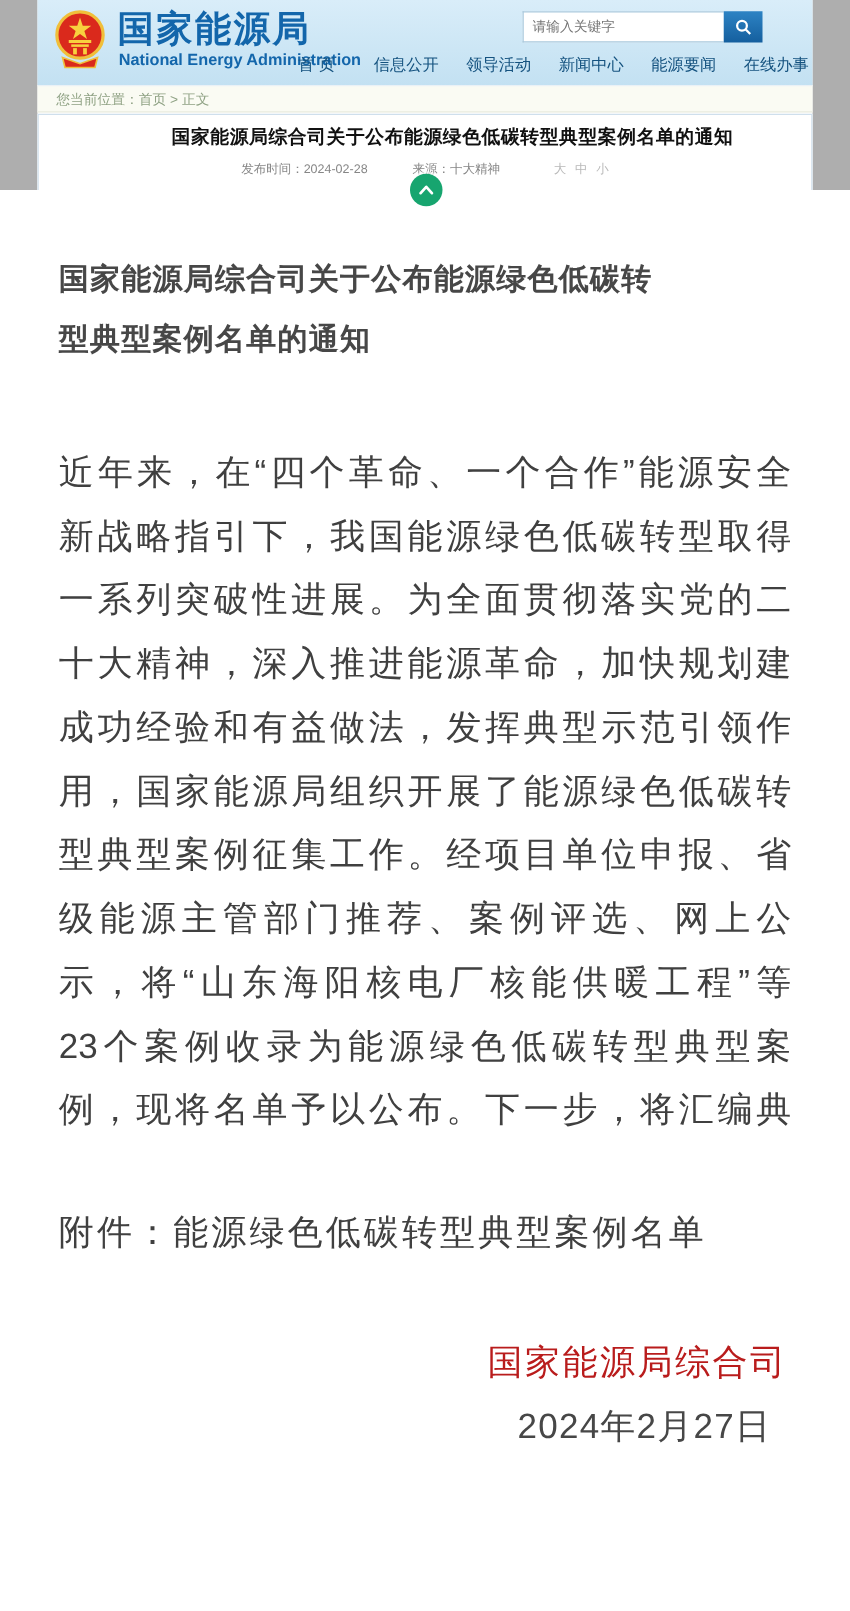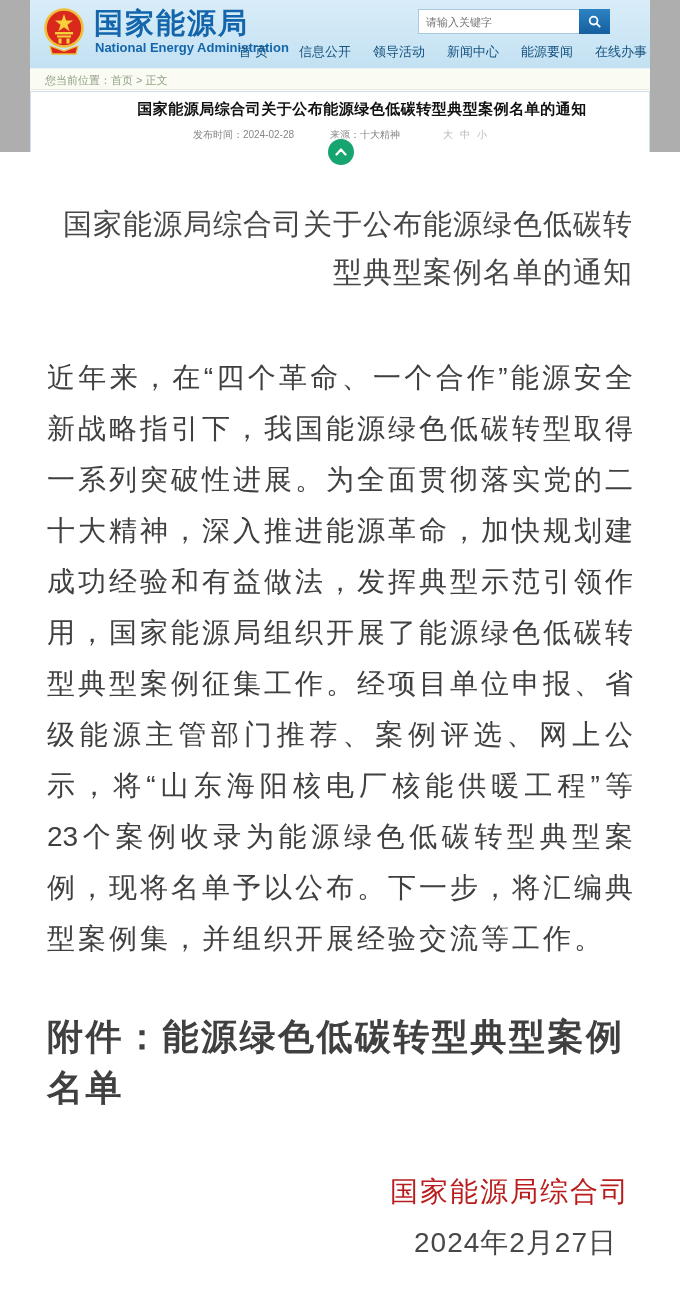--- a/index.html
+++ b/index.html
@@ -101,23 +101,23 @@
     z-index: 6; cursor: pointer;
     box-shadow: 0 0 0 2px rgba(255,255,255,0.6);
   }
   .article {
     position: relative;
     padding: 0 47px;
     color: #3f3f3f;
   }
   .article-title {
     margin-top: 48px;
-    text-align: right;
-    font-weight: normal;
-    font-size: 29px;
+    text-align: left;
+    font-weight: bold;
+    font-size: 24px;
     line-height: 48px;
     color: #474747;
     letter-spacing: 1px;
   }
   .body-lines { margin-top: 56px; }
   .bline {
     font-size: 28px;
     line-height: 51px;
     height: 51px;
     color: #404040;
@@ -125,25 +125,24 @@
     text-align-last: justify;
     text-justify: inter-ideograph;
     white-space: nowrap;
   }
   .bline.last {
     text-align-last: left;
     letter-spacing: 3px;
   }
   .attachment {
     margin-top: 47px;
-    font-size: 36px;
+    font-size: 28px;
     line-height: 51px;
     letter-spacing: 2.5px;
     color: #404040;
-    font-weight: bold;
   }
   .signer {
     margin-top: 53px;
     font-size: 28px;
     line-height: 51px;
     letter-spacing: 2px;
     color: #b91c1c;
     text-align: right;
     padding-right: 3px;
   }
@@ -228,21 +227,20 @@
         <div class="bline">新战略指引下，我国能源绿色低碳转型取得</div>
         <div class="bline">一系列突破性进展。为全面贯彻落实党的二</div>
         <div class="bline">十大精神，深入推进能源革命，加快规划建</div>
         <div class="bline">成功经验和有益做法，发挥典型示范引领作</div>
         <div class="bline">用，国家能源局组织开展了能源绿色低碳转</div>
         <div class="bline">型典型案例征集工作。经项目单位申报、省</div>
         <div class="bline">级能源主管部门推荐、案例评选、网上公</div>
         <div class="bline">示，将“山东海阳核电厂核能供暖工程”等</div>
         <div class="bline">23个案例收录为能源绿色低碳转型典型案</div>
         <div class="bline">例，现将名单予以公布。下一步，将汇编典</div>
-        <div class="bline last">型案例集，并组织开展经验交流等工作。</div>
       </div>
 
       <div class="attachment">附件：能源绿色低碳转型典型案例名单</div>
       <div class="signer">国家能源局综合司</div>
       <div class="pubdate">2024年2月27日</div>
     </div>
   </div>
 
 </div>
 

